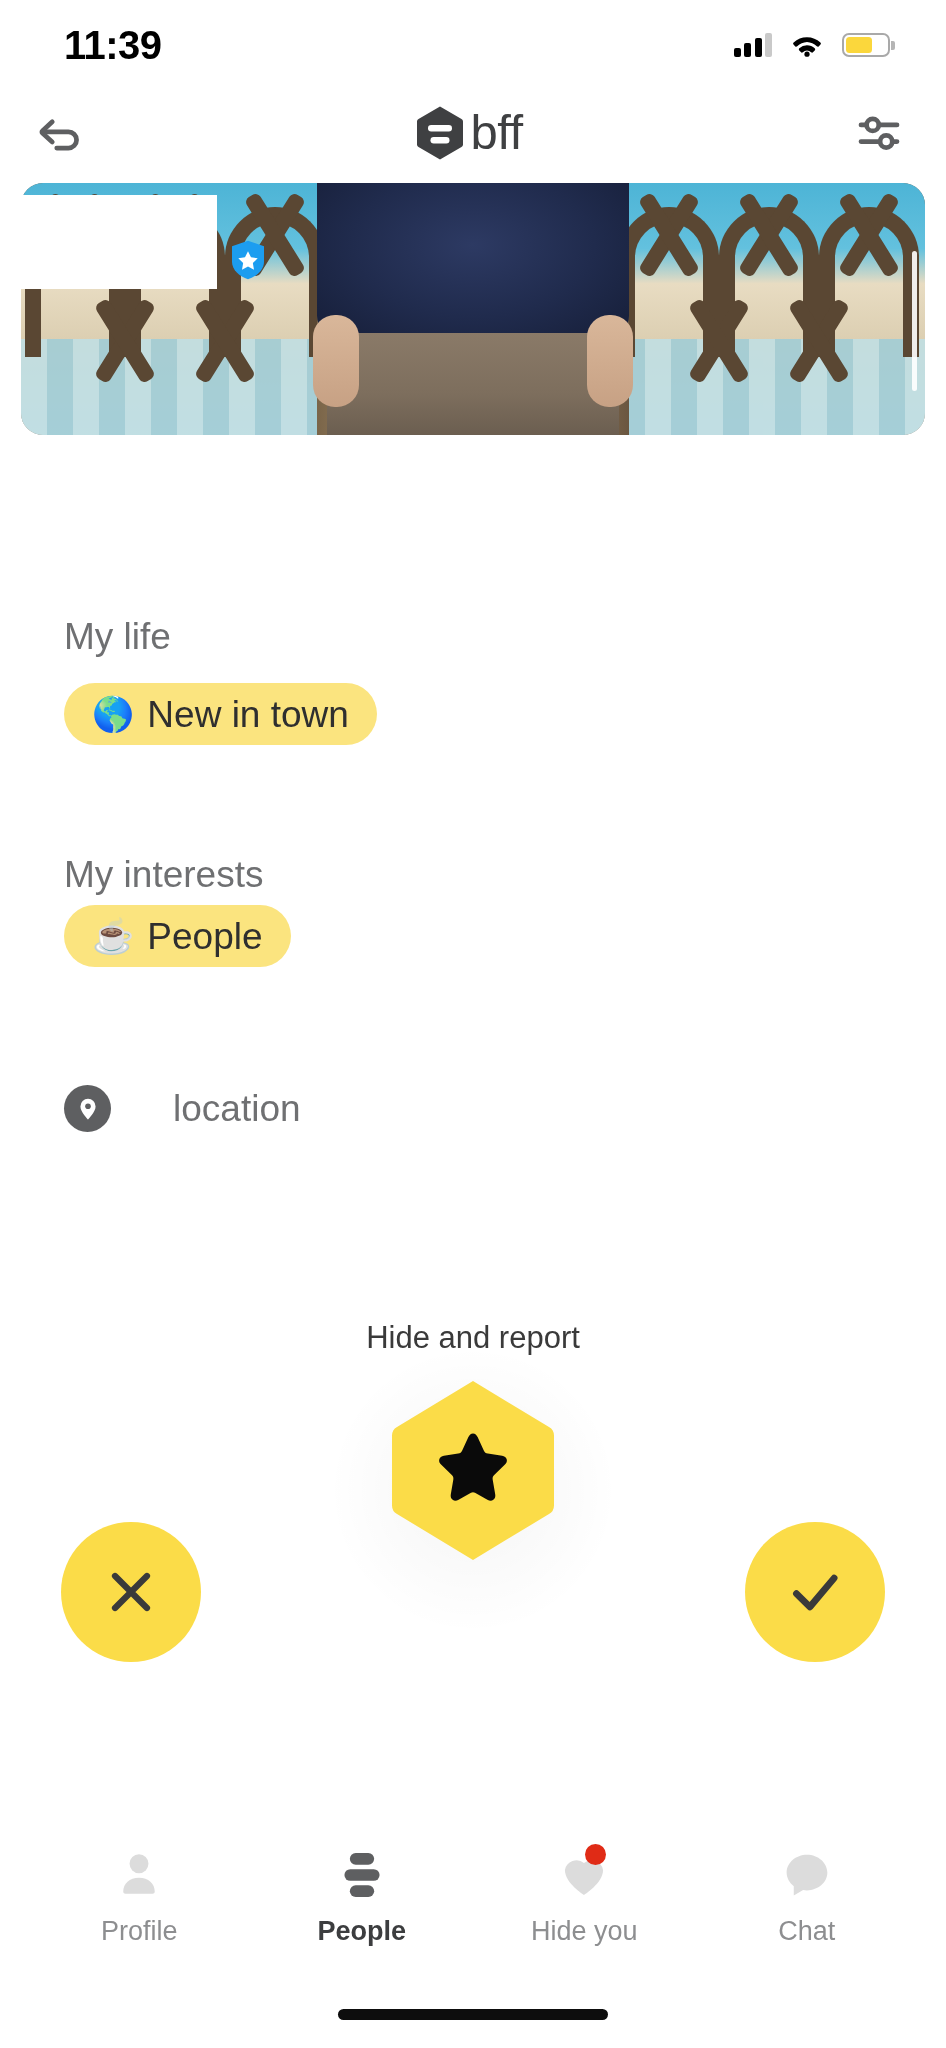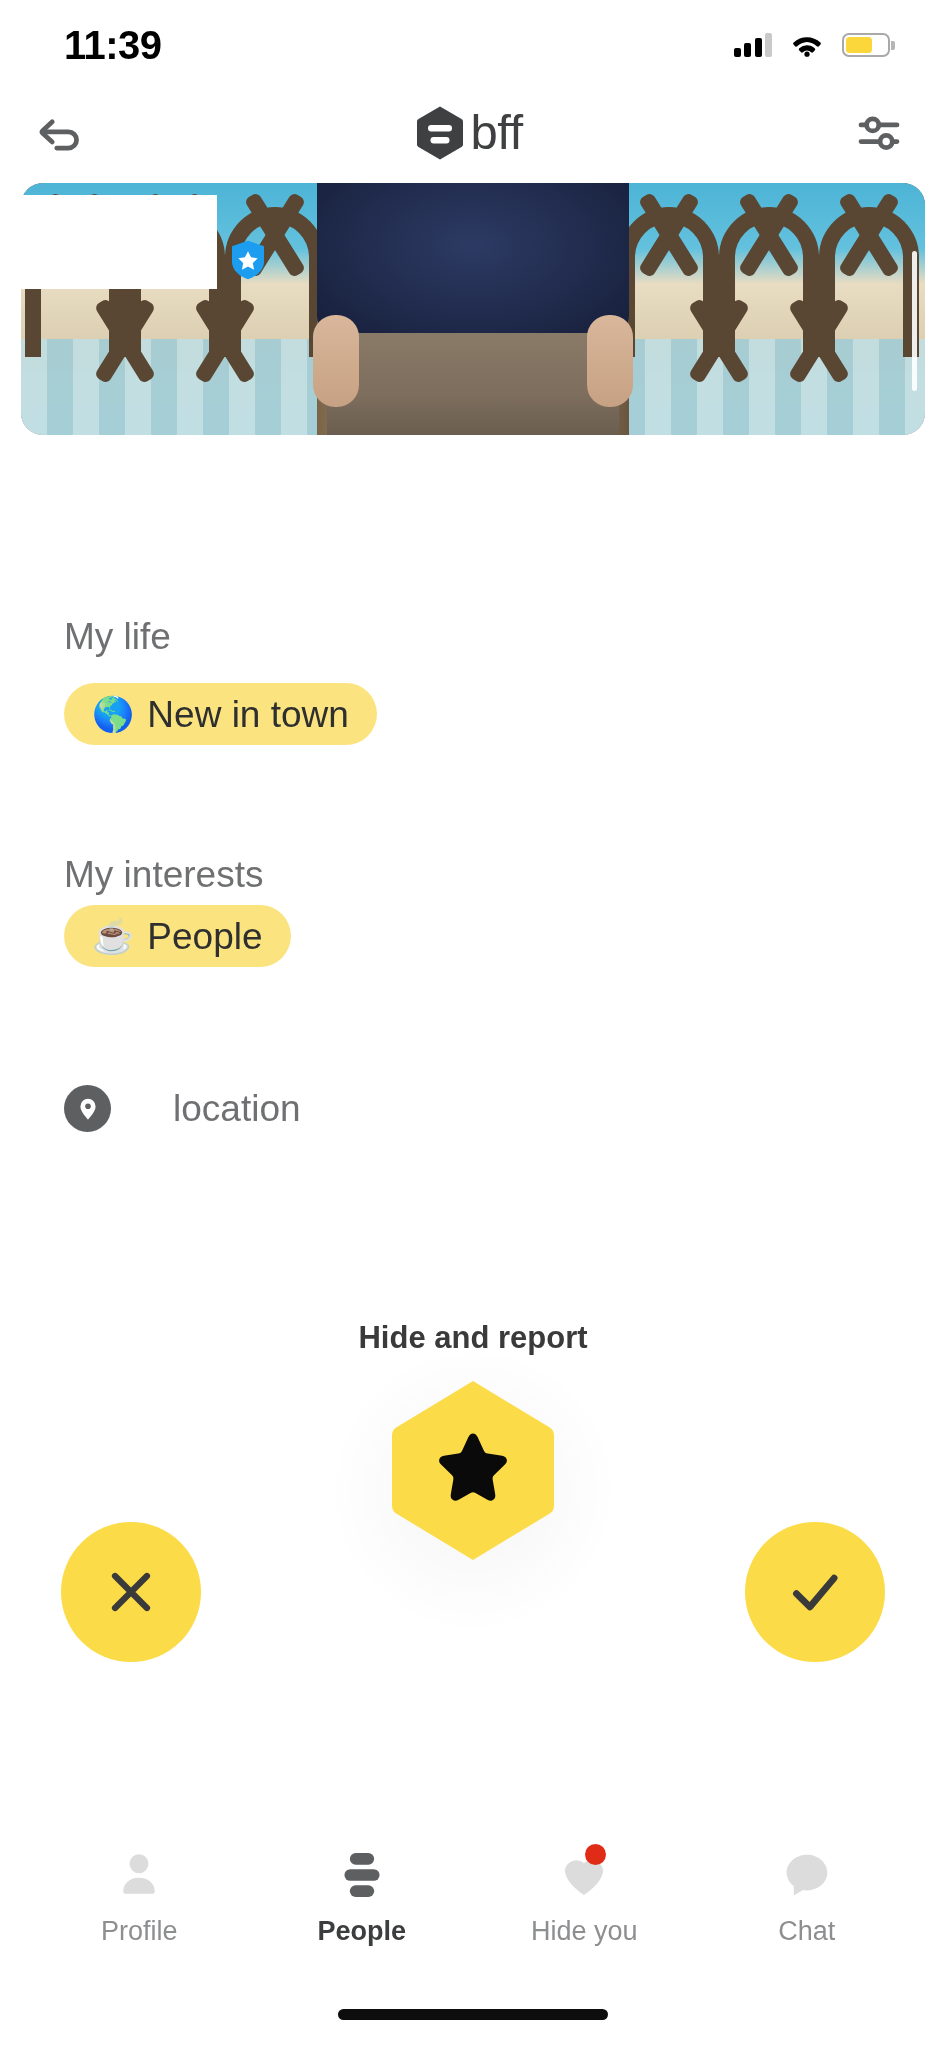--- a/index.html
+++ b/index.html
@@ -177,21 +177,21 @@
     background:radial-gradient(circle, rgba(0,0,0,.045) 0%, rgba(0,0,0,0) 68%);
   }
   .circbtn {
     position:absolute; top:192px; width:140px; height:140px; border-radius:50%;
     background:#fbdc48; display:flex; align-items:center; justify-content:center;
   }
   .circbtn.no  { left:61px; }
   .circbtn.yes { right:61px; }
   .hide-report {
     position:absolute; left:0; right:0; top:1320px; text-align:center;
-    font-size:31px; font-weight:bold; color:#3a3a3a;
+    font-size:31px; font-weight:normal; color:#3a3a3a;
   }
 
   
   .tabbar {
     position:absolute; left:0; right:0; bottom:74px; height:130px;
     display:flex; align-items:flex-start; justify-content:space-around;
     padding:0 28px;
   }
   .tab { width:170px; display:flex; flex-direction:column; align-items:center; gap:12px; }
   .tab-ico { height:62px; display:flex; align-items:center; justify-content:center; position:relative; }

